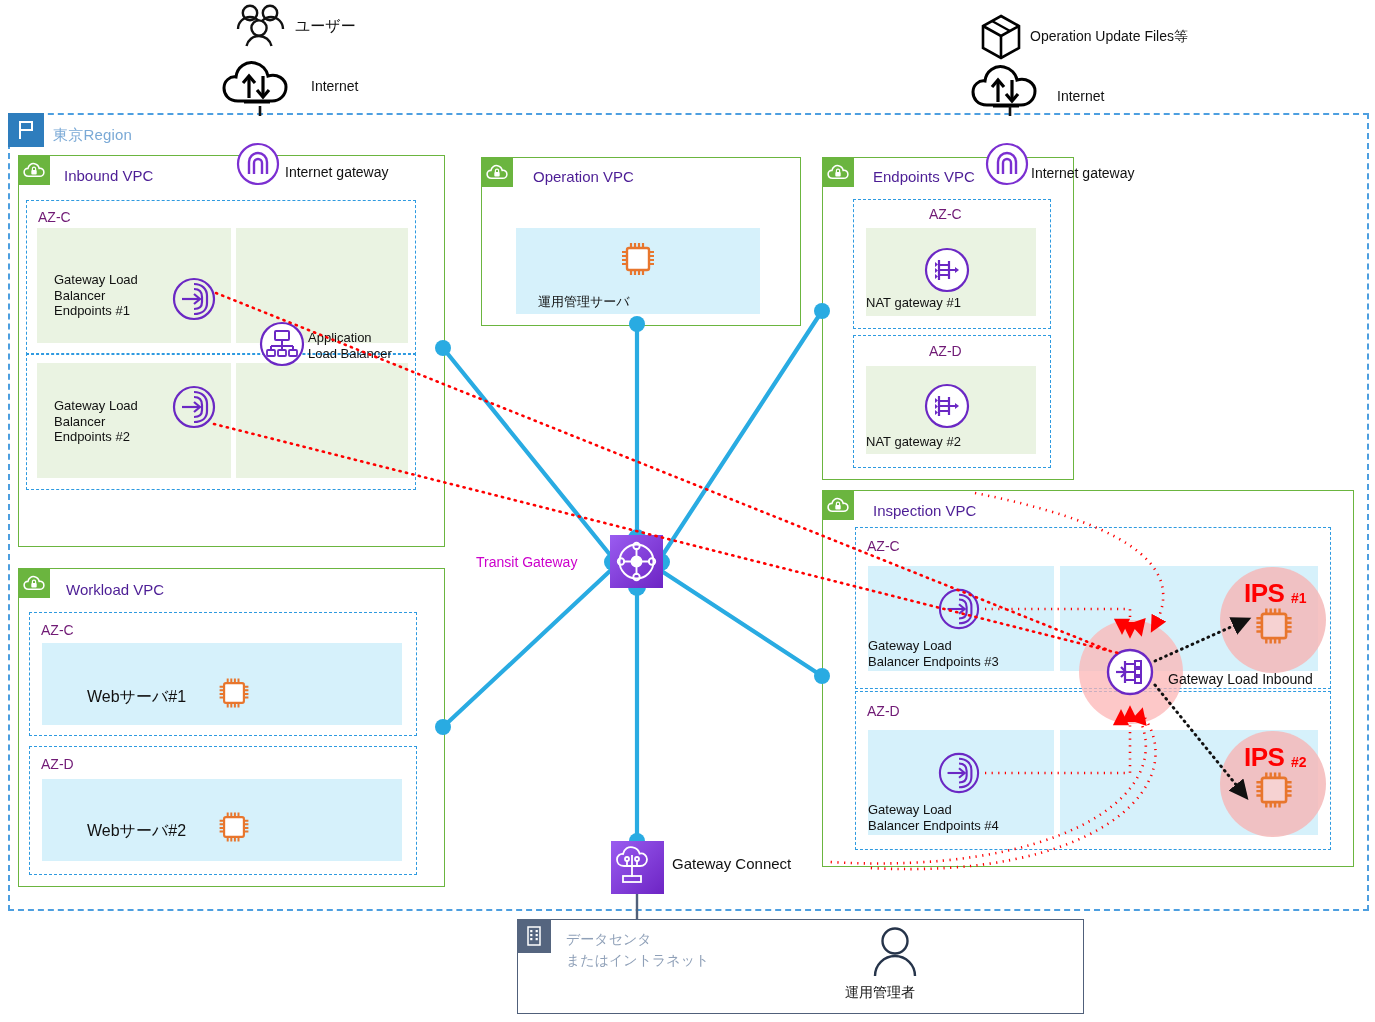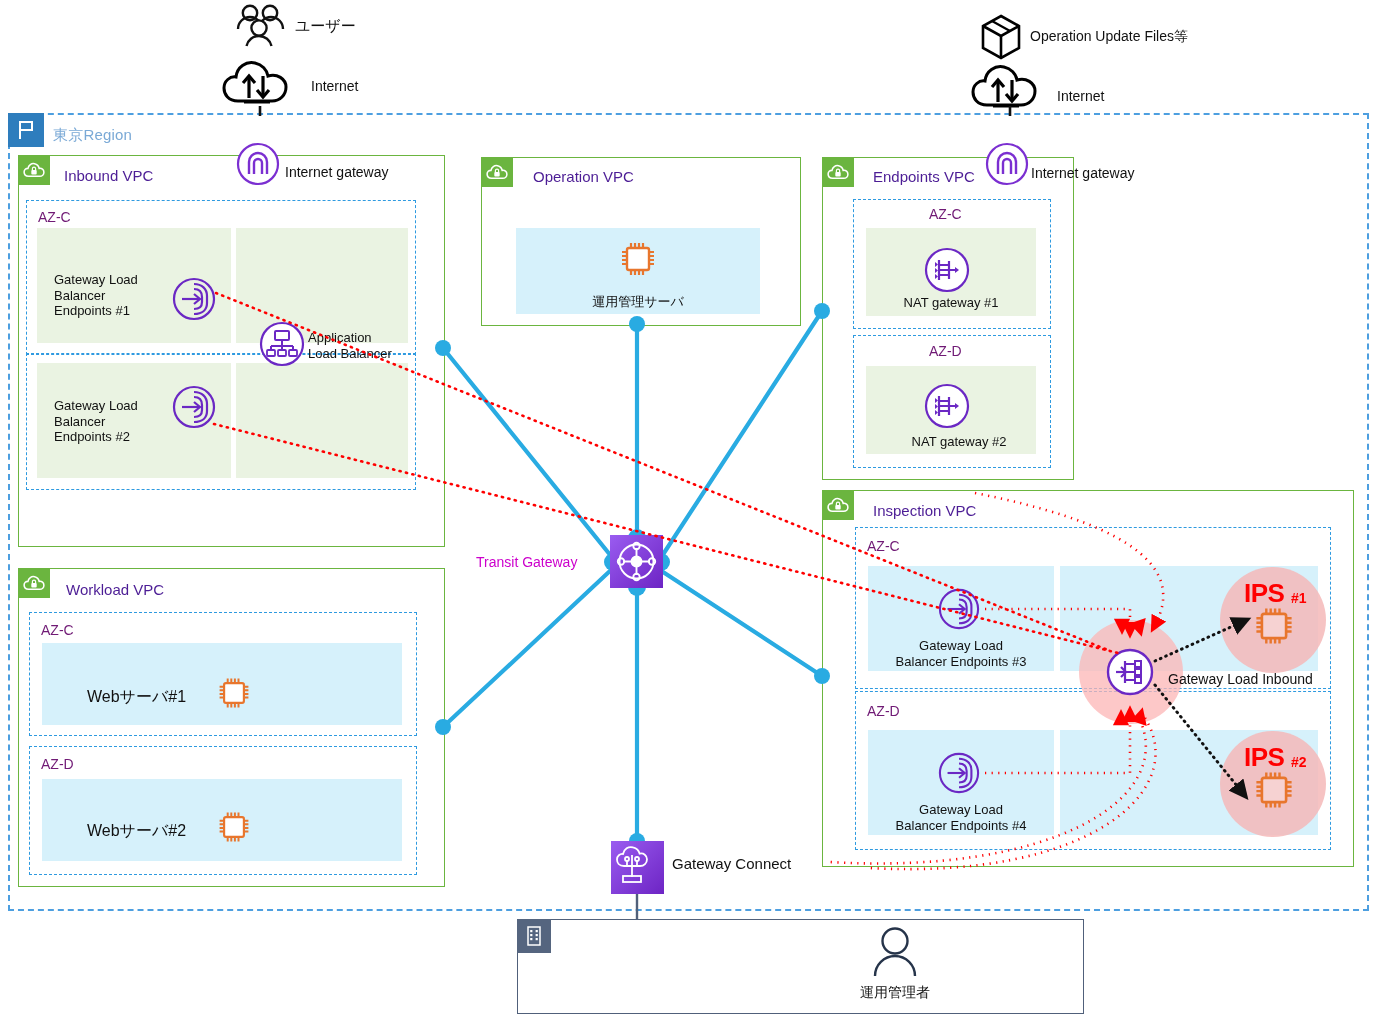--- a/index.html
+++ b/index.html
@@ -35,21 +35,21 @@
   .az-box{
     position:absolute;border:1.6px dashed #2e9ae0;background:transparent;
   }
   .az-label{
     position:absolute;color:#701a75;font-size:14px;white-space:nowrap;
   }
   .subnet-green{position:absolute;background:#eaf3e2;}
   .subnet-blue{position:absolute;background:#d6f1fb;}
 
   .txt{position:absolute;color:#111;font-size:13px;line-height:15.5px;white-space:pre;}
-  .txt-c{position:absolute;color:#111;font-size:13px;line-height:16px;text-align:center;white-space:pre;}
+  .txt-c{position:absolute;color:#111;font-size:13px;line-height:16px;text-align:left;white-space:pre;}
   .label-black{position:absolute;color:#111;font-size:14px;white-space:nowrap;}
   .label-magenta{position:absolute;color:#cc00cc;font-size:14px;white-space:nowrap;font-weight:400;}
 
   .icon{position:absolute;}
   .ips-circle{position:absolute;border-radius:50%;background:#f4b9b9;opacity:.85;}
   .glb-halo{position:absolute;border-radius:50%;background:#fcb6b6;opacity:.75;}
   .ips-text{position:absolute;color:#ff0000;font-weight:bold;font-size:26px;letter-spacing:-.5px;white-space:nowrap;}
   .ips-sub{position:absolute;color:#ff0000;font-weight:bold;font-size:14px;white-space:nowrap;}
 
   .dc-box{position:absolute;border:1.4px solid #50607a;background:#fff;}
@@ -258,21 +258,21 @@
       <circle cx="24" cy="24" r="21" fill="#fff" stroke="#6b28c4" stroke-width="2.2"></circle>
       <path d="M16 14 L16 34" stroke="#6b28c4" stroke-width="2.2"></path>
       <path d="M16 19 L26 19 M16 24 L32 24 M16 29 L26 29" stroke="#6b28c4" stroke-width="2.2" fill="none"></path>
       <path d="M26 15 L26 23 M26 25 L26 33" stroke="#6b28c4" stroke-width="2.2"></path>
       <path d="M12 16 L15 18.5 L12 21 Z" fill="#6b28c4"></path>
       <path d="M12 22 L15 24.5 L12 27 Z" fill="#6b28c4"></path>
       <path d="M12 28 L15 30.5 L12 33 Z" fill="#6b28c4"></path>
       <path d="M32 21 L36 24 L32 27 Z" fill="#6b28c4"></path>
     </svg>
   </div>
-  <div class="txt-c" style="left:889px;top:434px;width:140px;">NAT gateway #2</div>
+  <div class="txt-c" style="left:866px;top:434px;width:140px;">NAT gateway #2</div>
 
   <div class="vpc-box" style="left:18px;top:568px;width:425px;height:317px;"></div>
   <div class="vpc-tab" style="left:18px;top:568px;">
     <svg width="22" height="18" viewBox="0 0 24 20">
       <path d="M6 17 C2.6 17 1 14.6 1 12.3 C1 9.8 3 8 5.3 8.2 C5.9 4.6 9.2 2.2 12.6 3
                C15.4 3.6 17.3 5.8 17.7 8.2 C20.6 7.6 23 9.8 23 12.4 C23 15 21 17 18.3 17 Z" fill="none" stroke="#fff" stroke-width="1.7"></path>
       <rect x="9" y="10" width="6" height="5" rx="1" fill="#fff"></rect>
       <path d="M10.2 10 V8.6 a1.8 1.8 0 0 1 3.6 0 V10" fill="none" stroke="#fff" stroke-width="1.3"></path>
     </svg>
   </div>
@@ -501,20 +501,22 @@
       <g fill="#fff">
         <rect x="6.2" y="5" width="2.2" height="2.2"></rect>
           <rect x="11.6" y="5" width="2.2" height="2.2"></rect>
         <rect x="6.2" y="9" width="2.2" height="2.2"></rect>
           <rect x="11.6" y="9" width="2.2" height="2.2"></rect>
         <rect x="6.2" y="13" width="2.2" height="2.2"></rect>
           <rect x="11.6" y="13" width="2.2" height="2.2"></rect>
       </g>
     </svg>
   </div>
+  <div class="dc-title" style="left:566px;top:929px;">データセンタ
+またはイントラネット</div>
 
   <div class="icon" style="left:869px;top:926px;">
     <svg width="52" height="54" viewBox="0 0 52 54">
       <circle cx="26" cy="15" r="12.5" fill="#fff" stroke="#26344a" stroke-width="2.4"></circle>
       <path d="M6 50 A20 20 0 0 1 46 50" fill="#fff" stroke="#26344a" stroke-width="2.4"></path>
     </svg>
   </div>
   <div class="txt-c" style="left:845px;top:984px;width:100px;font-size:14px;">運用管理者</div>
 
 </div>

